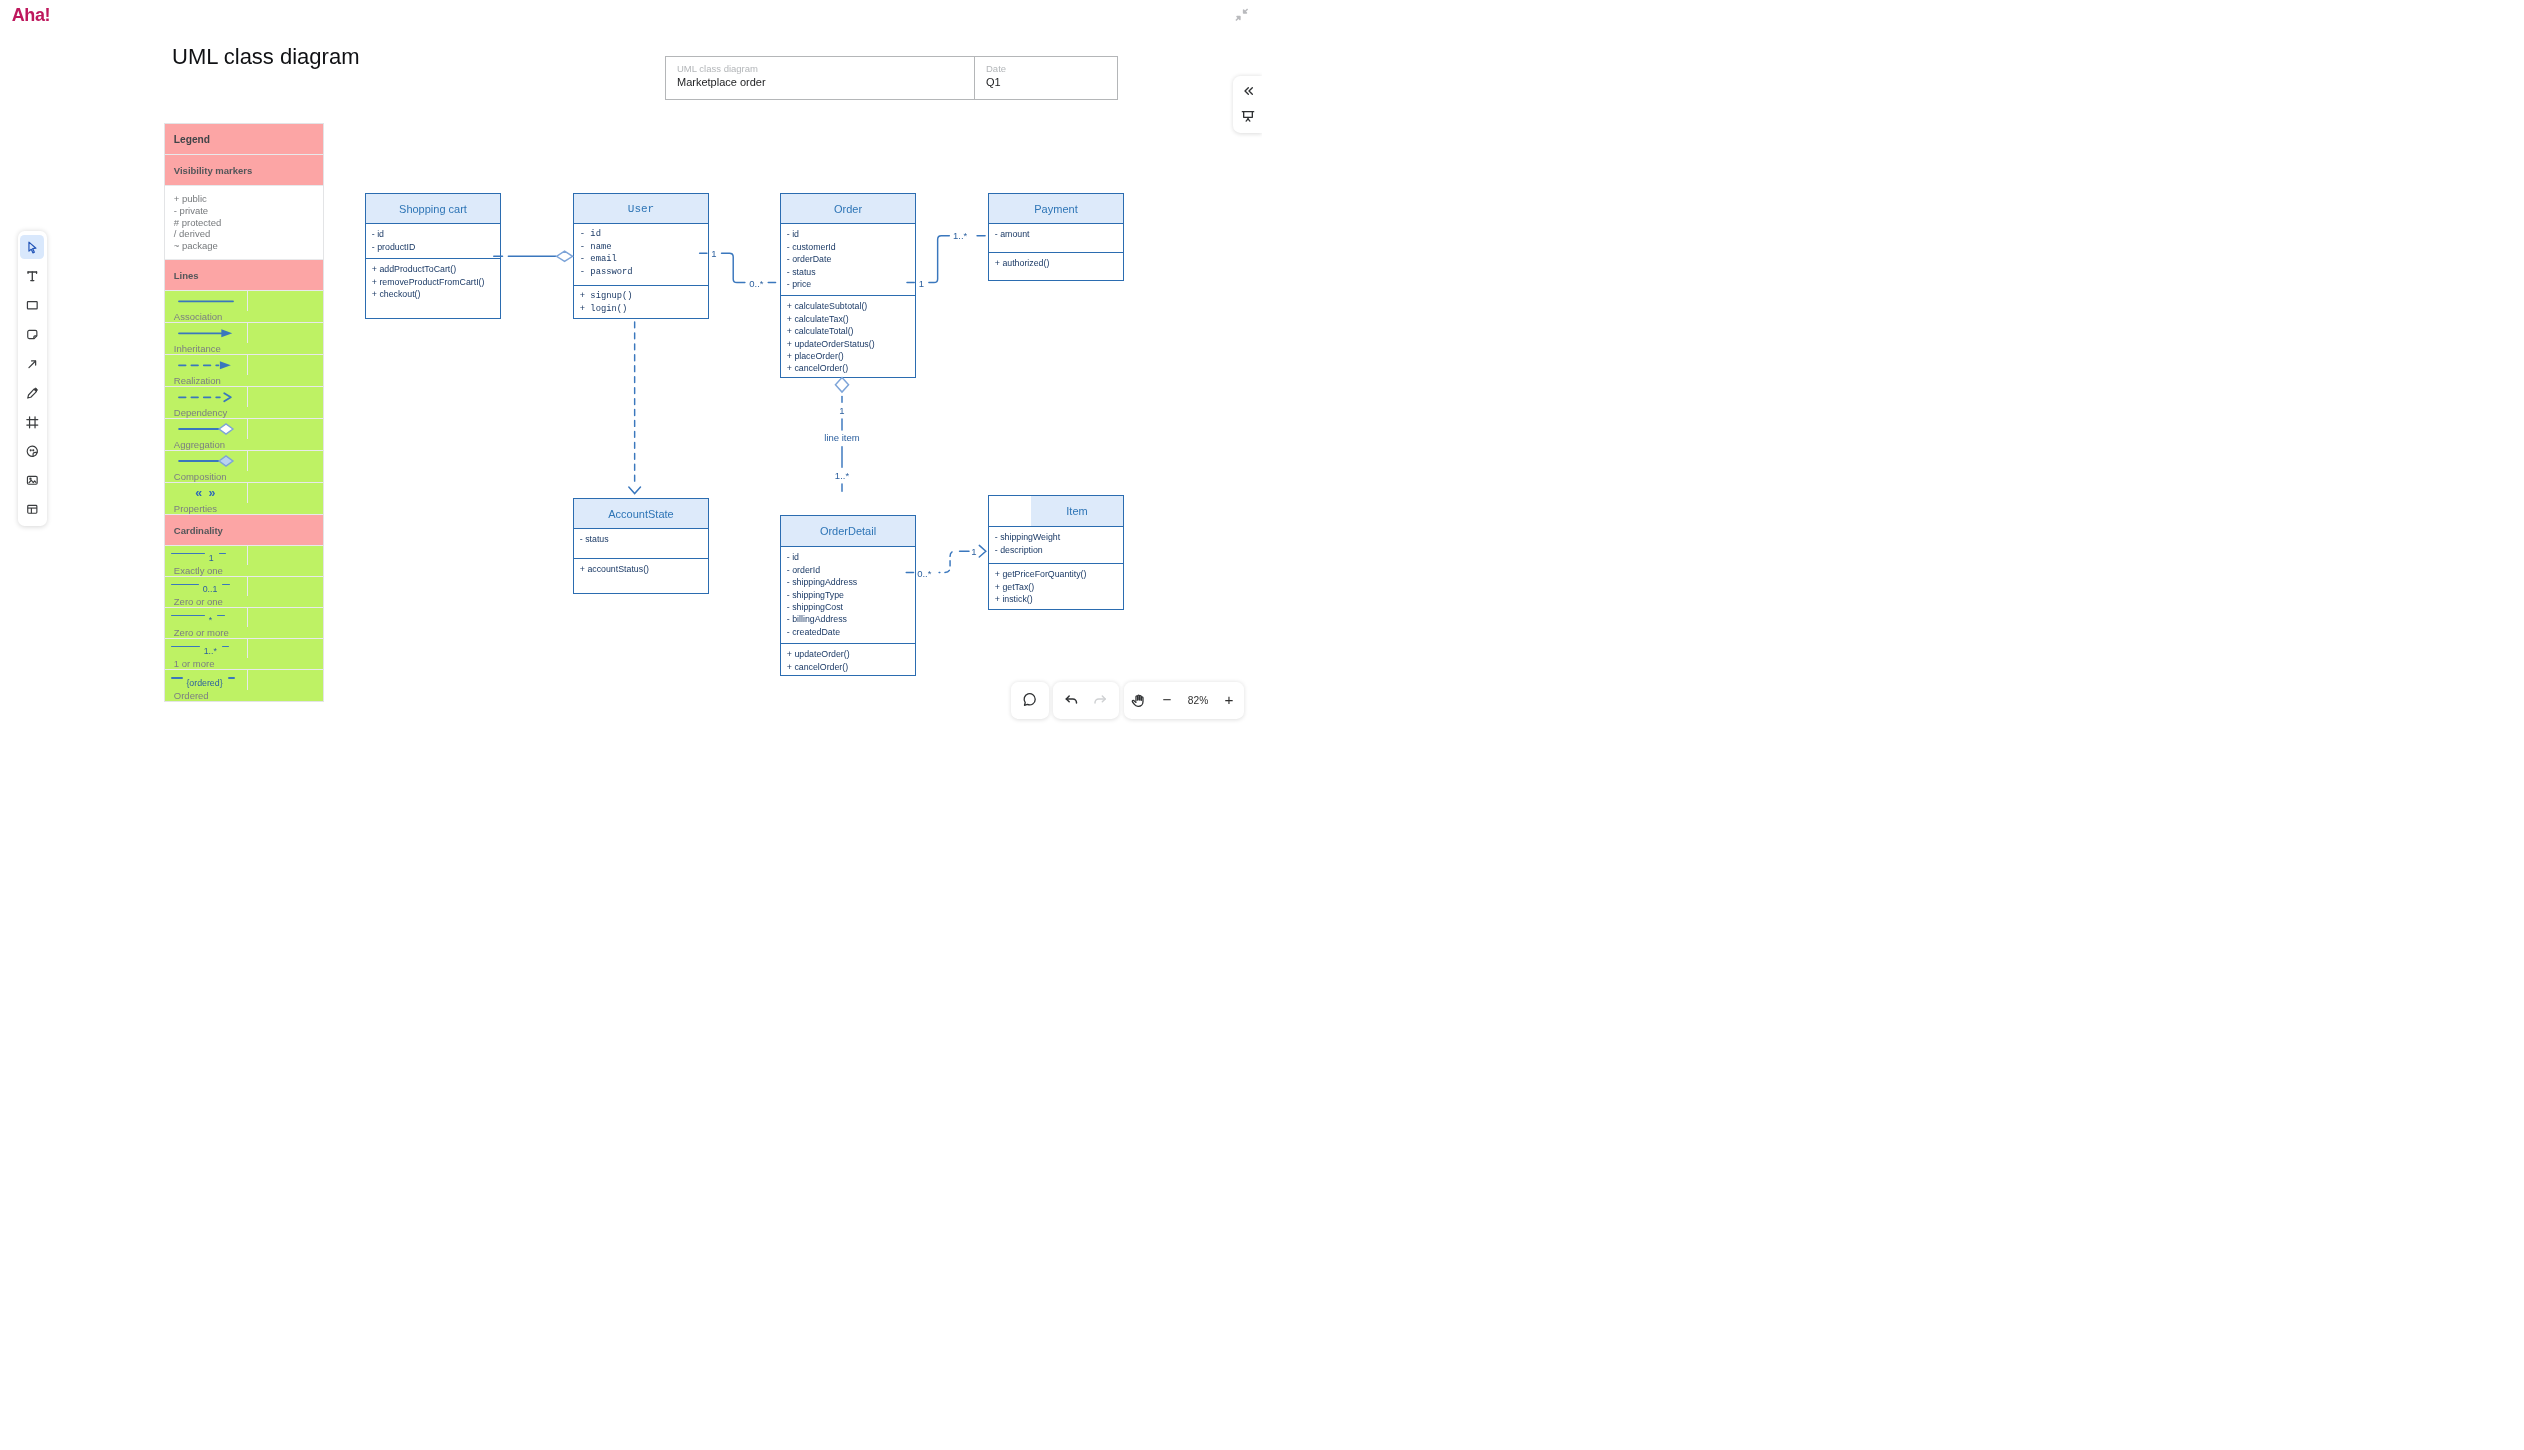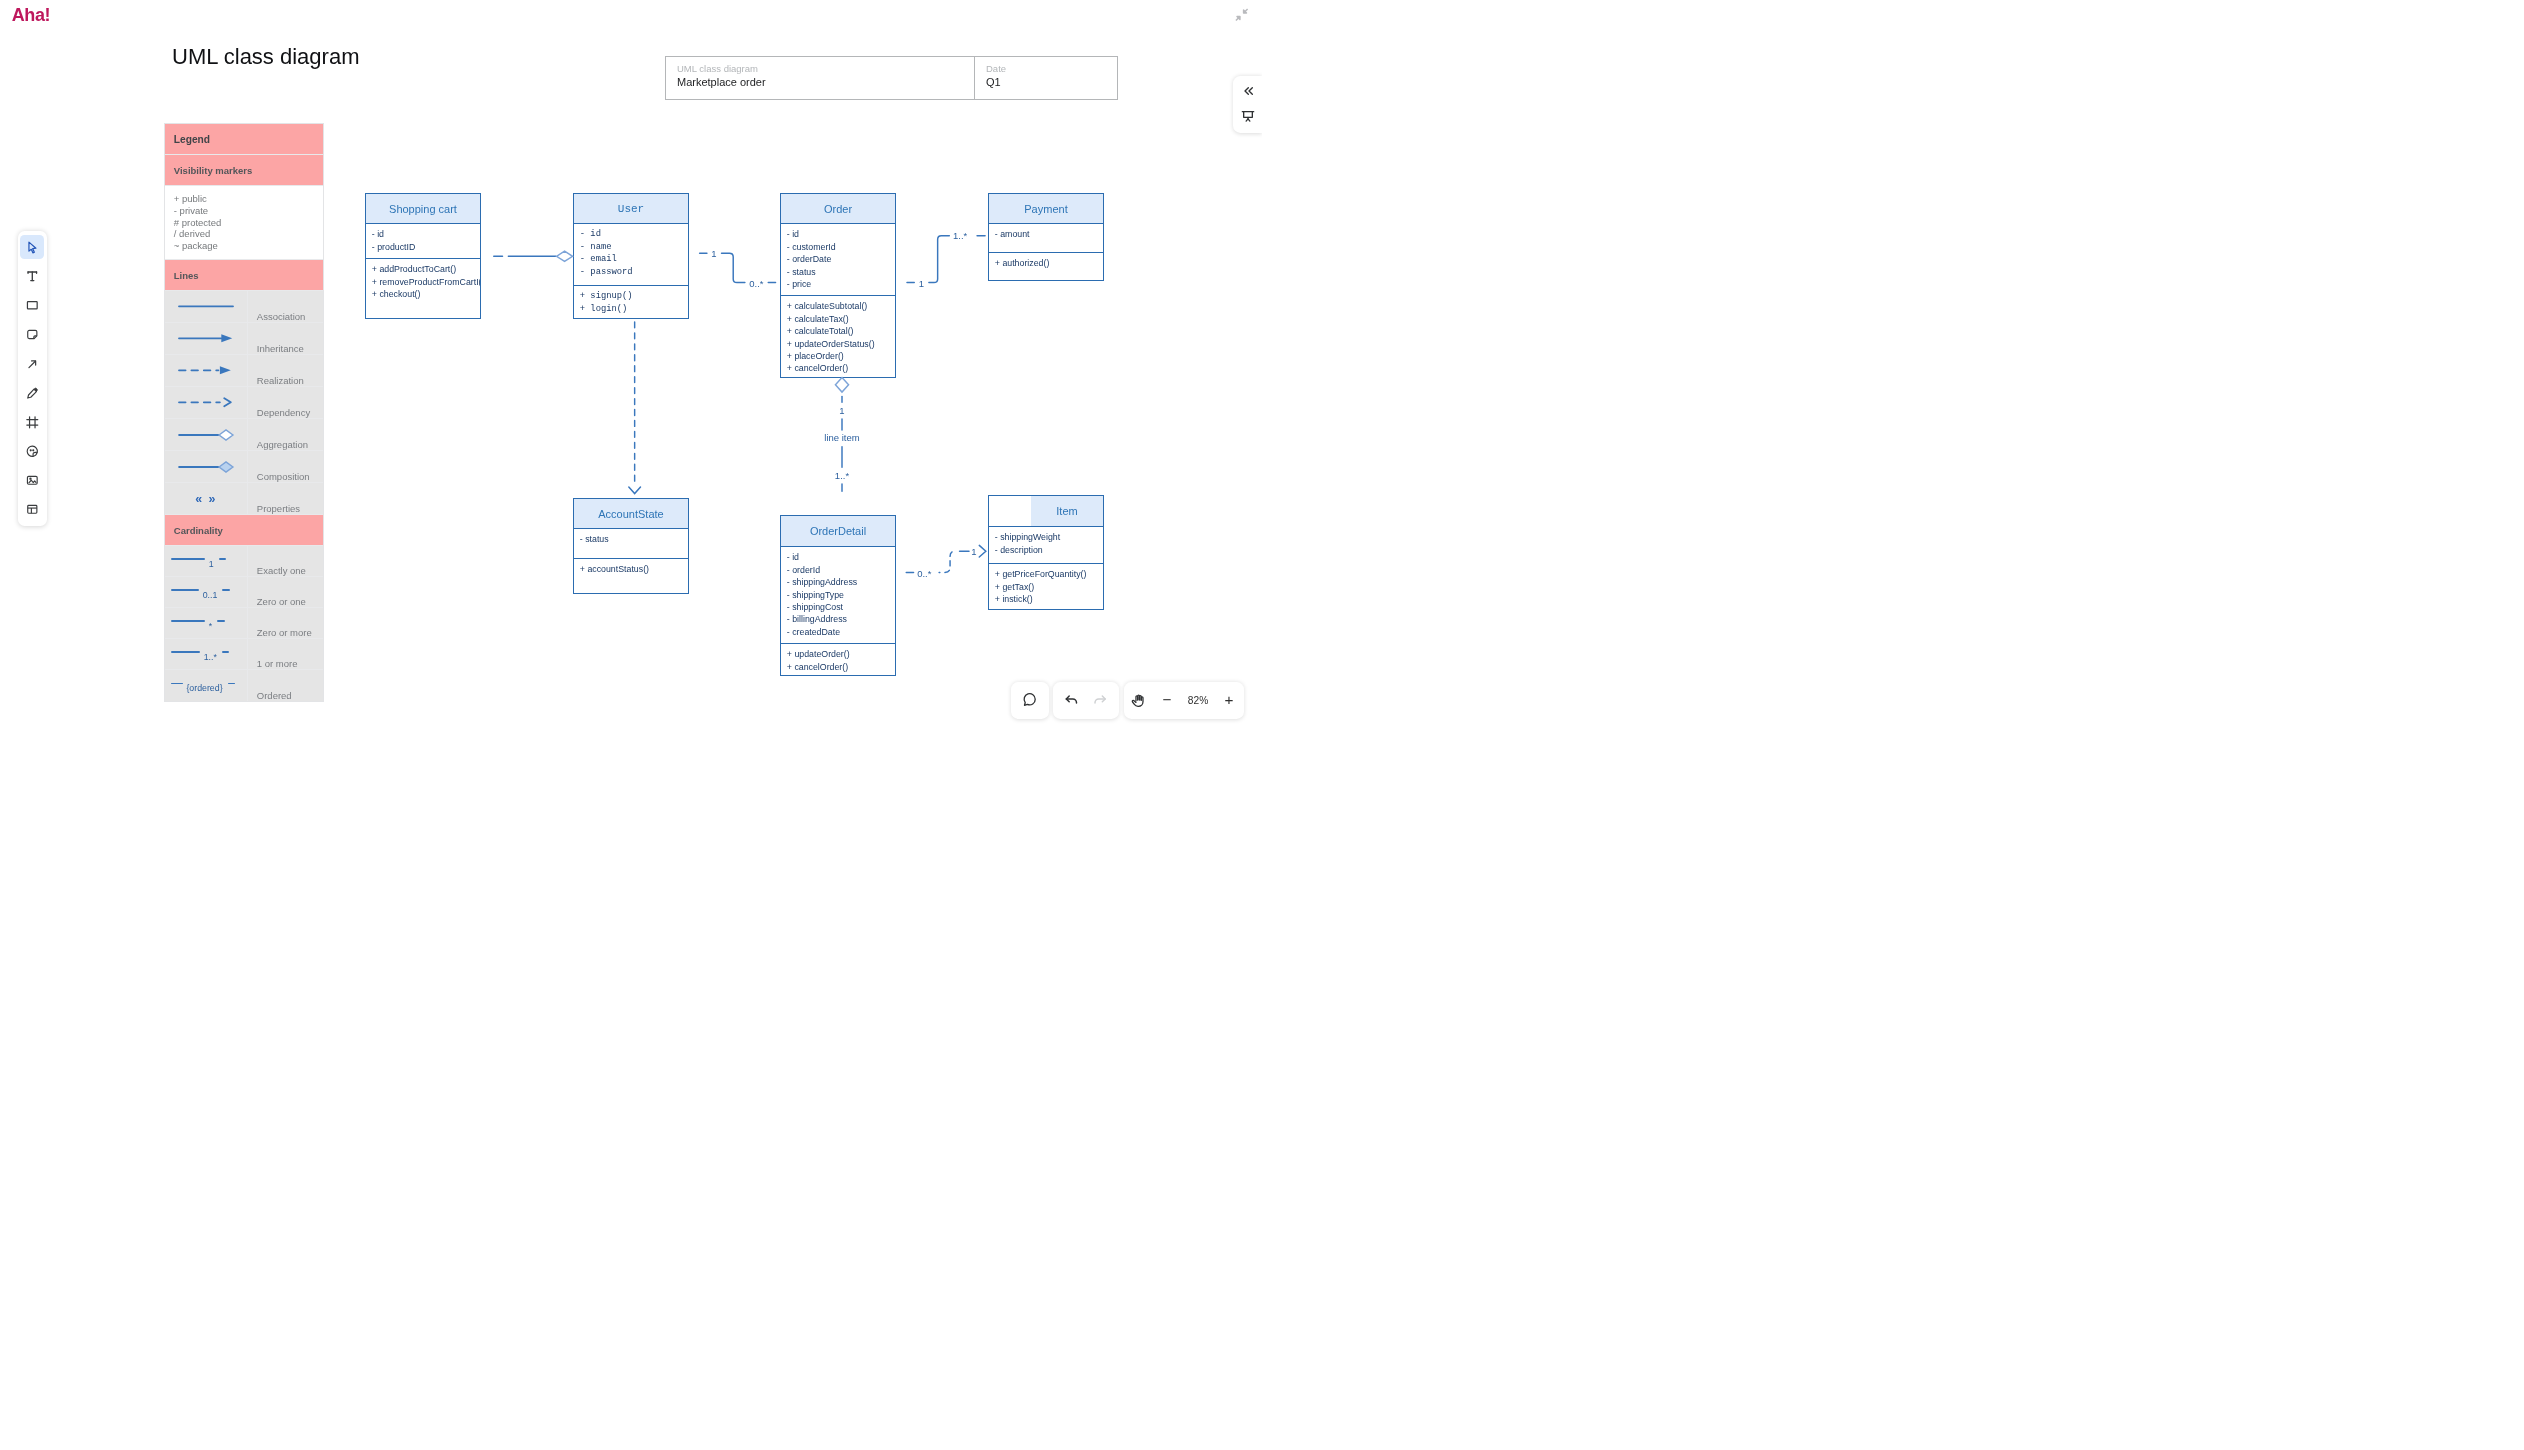--- a/index.html
+++ b/index.html
@@ -25,40 +25,40 @@
   .right-dock{position:absolute;right:0;top:76px;width:29px;height:57px;background:#fff;border-radius:7.3px 0 0 7.3px;
     box-shadow:0 0.7px 4.4px rgba(0,0,0,.14);display:flex;flex-direction:column;align-items:center;justify-content:space-around;padding:2.9px 0;box-sizing:border-box;}
 
   
   .legend{position:absolute;left:164px;top:123px;width:160px;border:0.7px solid #e3e4e6;background:#fff;box-sizing:border-box;font-size:9.5px;color:#76797c;}
   .lg-row{border-bottom:0.7px solid #e8e9eb;box-sizing:border-box;}
   .lg-head{background:#fca5a5;height:31px;display:flex;align-items:center;padding-left:8.8px;font-weight:700;color:#53565a;font-size:9.5px;}
   .lg-head.main{font-size:10.2px;color:#414448;}
   .lg-list{padding:7.3px 8.8px;line-height:11.7px;background:#fff;}
   .lg-list div{height:11.7px;}
-  .lg-sample-row{display:flex;height:32px;align-items:flex-end;background:#e5e5e5;}
+  .lg-sample-row{display:flex;height:32px;align-items:flex-start;background:#bef264;flex-direction:column;}
   .lg-sample-row .cell-sample{width:83px;border-right:0.7px solid #e8e9eb;height:100%;display:flex;align-items:center;justify-content:center;box-sizing:border-box;}
   .lg-sample-row .cell-label{padding-left:8.8px;color:#7b7e82;}
   .card-row{height:31px;}
   .guillemets{color:#2e68b8;font-size:12.4px;font-weight:700;letter-spacing:1.5px;}
   .cl-wrap{display:flex;align-items:flex-start;width:70px;}
   .cl-line{height:1.5px;background:#3a77bd;border-radius:1.5px;margin-top:4.4px;}
   .cl-long{width:34px;}
   .cl-short{width:7.3px;margin-left:2.9px;}
   .cl-num{color:#2b5f9e;font-size:8.8px;margin:5.8px 2.2px 0 3.7px;line-height:8.8px;white-space:nowrap;}
 
   
   .toolbar{position:absolute;left:17.5px;top:231px;width:29px;background:#fff;border-radius:6.6px;
     box-shadow:0 0.7px 5.1px rgba(0,0,0,.16);padding:4.4px 2.9px;box-sizing:border-box;display:flex;flex-direction:column;align-items:center;gap:5.8px;}
   .tool{width:23.4px;height:23.4px;border-radius:4.4px;display:flex;align-items:center;justify-content:center;}
   .tool.active{background:#d9e8fc;}
   .tool svg{display:block;}
 
   
-  .uml-box{position:absolute;width:116px;border:1.5px solid #2b6cb0;background:#fff;box-sizing:border-box;}
+  .uml-box{position:absolute;width:136px;border:1.5px solid #2b6cb0;background:#fff;box-sizing:border-box;}
   .uml-head{background:#ddeafa;color:#2e75b6;font-size:11px;display:flex;align-items:center;justify-content:center;box-sizing:border-box;}
   .uml-sec{border-top:1.5px solid #2b6cb0;padding:4.4px 5.8px 0 5.8px;box-sizing:border-box;overflow:hidden;}
   .uml-sec div{font-size:8.8px;line-height:12.4px;color:#1b3a66;white-space:nowrap;}
 
   
   svg.connectors{position:absolute;left:0;top:0;pointer-events:none;}
   svg.connectors path,svg.connectors line,svg.connectors polyline{stroke:#3a77bd;stroke-width:2;fill:none;stroke-linecap:round;}
   svg.connectors text{font-family:"Liberation Sans", sans-serif;font-size:13px;fill:#2b5f9e;}
   .diamond-open{fill:#ffffff;stroke:#7da4d8;stroke-width:2;}
 

